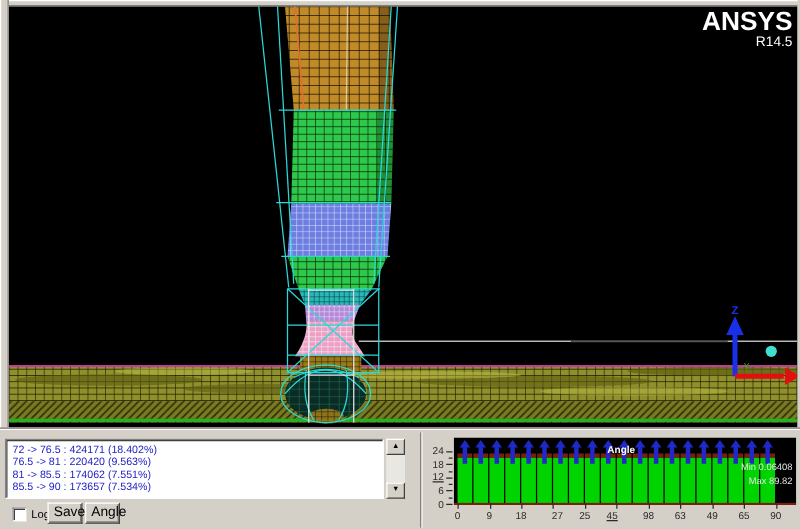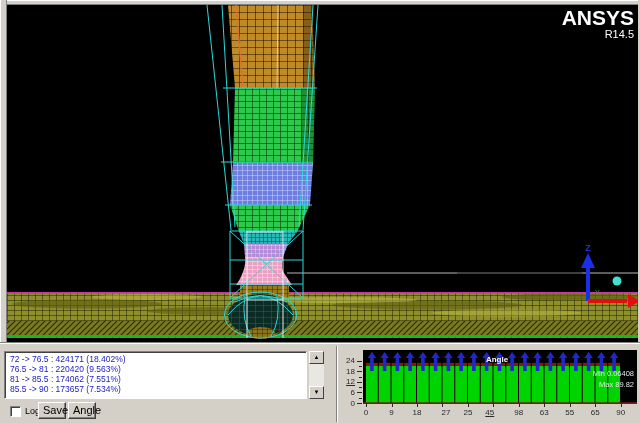--- a/index.html
+++ b/index.html
@@ -314,20 +314,20 @@
         <div class="tick-label" style="left: 71.4px; top: 5px; width: 16px; text-align: right;">27</div>
         <div class="tickmark" style="left: 104.9px; top: 0px; width: 1px; height: 4px;"></div>
         <div class="tick-label" style="left: 96.9px; top: 5px; width: 16px; text-align: center;">25</div>
         <div class="tickmark" style="left: 130.3px; top: 0px; width: 1px; height: 4px;"></div>
         <div class="tick-label" style="left: 122.3px; top: 5px; width: 16px; text-align: left; text-decoration: underline;">45</div>
         <div class="tickmark" style="left: 155.8px; top: 0px; width: 1px; height: 4px;"></div>
         <div class="tick-label" style="left: 147.8px; top: 5px; width: 16px; text-align: center;">98</div>
         <div class="tickmark" style="left: 181.3px; top: 0px; width: 1px; height: 4px;"></div>
         <div class="tick-label" style="left: 173.3px; top: 5px; width: 16px; text-align: center;">63</div>
         <div class="tickmark" style="left: 206.8px; top: 0px; width: 1px; height: 4px;"></div>
-        <div class="tick-label" style="left: 198.8px; top: 5px; width: 16px; text-align: center;">55</div>
+        <div class="tick-label" style="left: 198.8px; top: 5px; width: 16px; text-align: center;">49</div>
         <div class="tickmark" style="left: 232.2px; top: 0px; width: 1px; height: 4px;"></div>
         <div class="tick-label" style="left: 224.2px; top: 5px; width: 16px; text-align: center;">65</div>
         <div class="tickmark" style="left: 257.7px; top: 0px; width: 1px; height: 4px;"></div>
         <div class="tick-label" style="left: 249.7px; top: 5px; width: 16px; text-align: center;">90</div>
       </div>
   </div>
 </div>
 
 </body></html>

